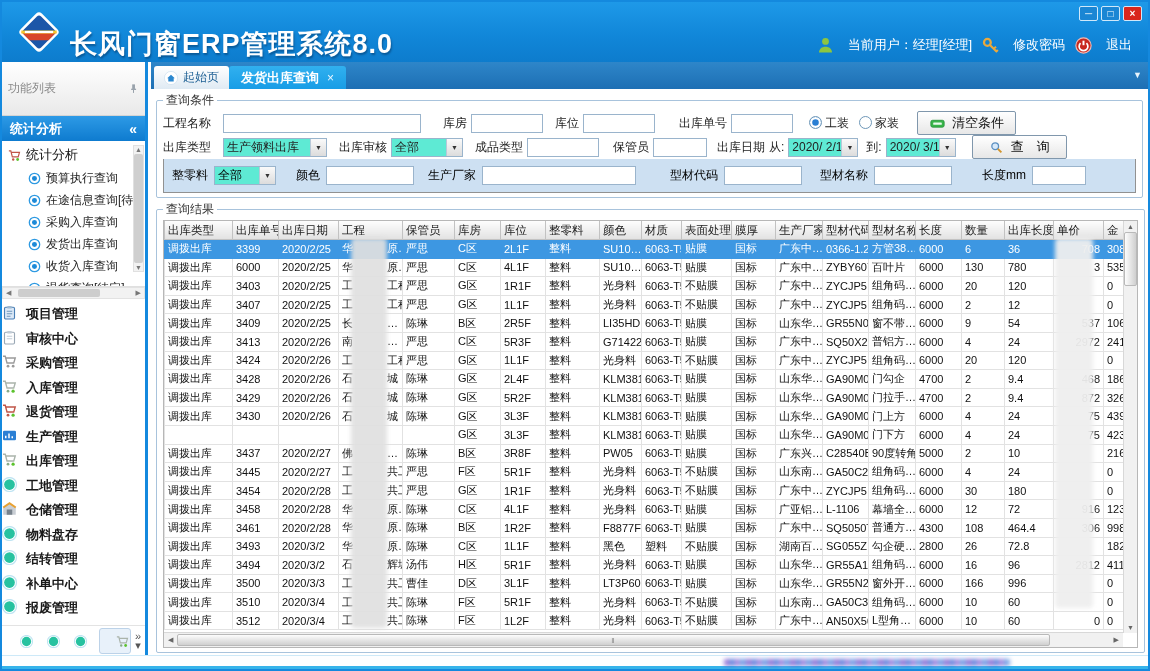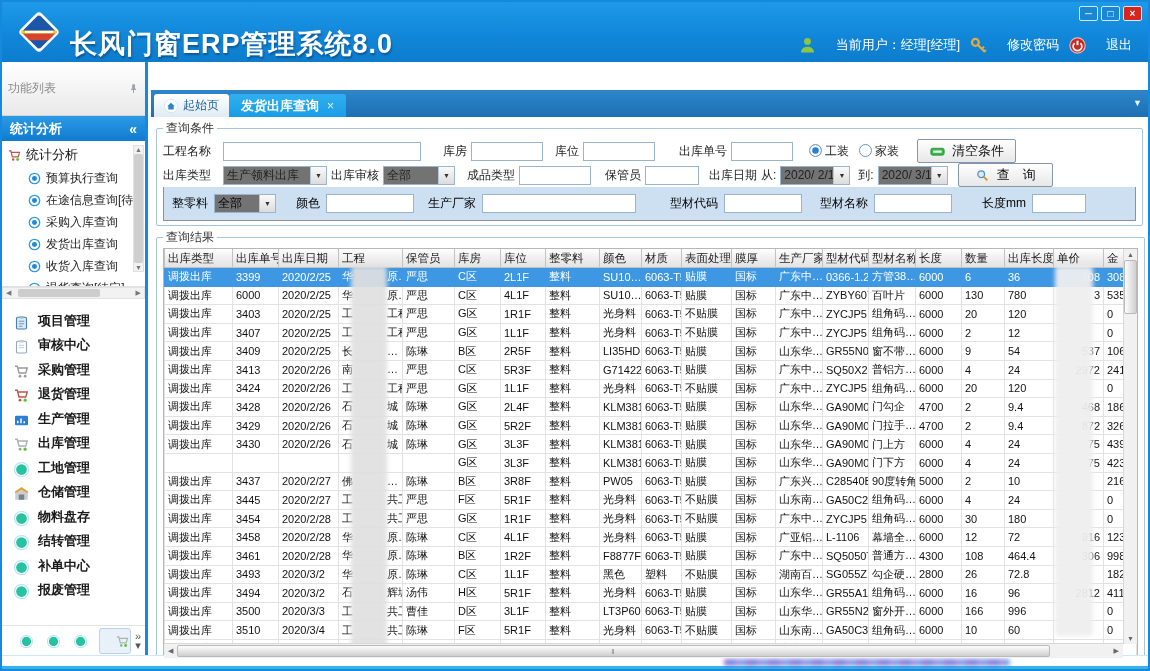--- a/index.html
+++ b/index.html
@@ -6,21 +6,21 @@
   body{width:1150px;height:671px;position:relative;font-family:"Liberation Sans","DejaVu Sans",sans-serif;overflow:hidden;}
   .window{position:absolute;inset:0;border:2px solid #1489de;background:#fff;box-sizing:border-box;}
   
   .titlebar{position:relative;height:60px;background:linear-gradient(180deg,#1e99e8 0%,#1187d9 55%,#0d7ccd 100%);}
   .logo{position:absolute;left:14px;top:7px;width:46px;height:46px;}
   .apptitle{position:absolute;left:68px;top:24px;color:#fff;font-size:27px;font-weight:bold;letter-spacing:1px;text-shadow:1px 2px 2px rgba(0,40,80,.45);}
   .winbtns{position:absolute;top:4px;right:6px;display:flex;gap:3px;}
   .winbtn{width:19px;height:15px;background:#1b86d4;border:1px solid #cfe8fa;color:#fff;font-size:10px;line-height:13px;text-align:center;border-radius:2px;box-sizing:border-box;}
   .winbtn.close{background:#d9261c;font-weight:bold;}
   .userbar{position:absolute;right:16px;top:34px;display:flex;align-items:center;gap:10px;color:#fff;font-size:13px;}
-  .userbar .seg{display:flex;align-items:center;gap:20px;}
+  .userbar .seg{display:flex;align-items:center;gap:14px;}
   .icn{display:inline-flex;width:14px;height:14px;}
   .icn svg{width:100%;height:100%;}
   .userbar .icn{width:17px;height:17px;}
   
   .sidebar{position:absolute;top:60px;left:0;width:146px;bottom:13px;background:#fff;border-right:3px solid #1489de;box-sizing:border-box;display:flex;flex-direction:column;}
   .main{position:absolute;top:60px;left:149px;right:0;bottom:13px;display:flex;flex-direction:column;background:#fff;}
   .statusbar{position:absolute;left:0;right:0;bottom:0;height:13px;background:#fdfeff;border-top:1px solid #cde9f8;box-shadow:inset 0 -3px 0 #35b3ea;}
   .blurtext{position:absolute;left:63%;top:3px;width:25%;height:7px;border-radius:2px;
     background:repeating-linear-gradient(90deg,#7f5ad0 0 6px,#3f74d8 6px 11px,#a66ad8 11px 15px,#5b8de0 15px 22px);filter:blur(2px);opacity:.8;}
   
@@ -31,39 +31,39 @@
   .tree{position:relative;height:146px;border-bottom:1px solid #e0e0e0;padding:5px 14px 0 6px;font-size:12px;overflow:hidden;box-sizing:border-box;}
   .tree-root{display:flex;align-items:center;gap:5px;font-size:13px;color:#111;margin-bottom:3px;}
   .tree-item{display:flex;align-items:center;gap:5px;padding:2.5px 0 2.5px 20px;color:#222;white-space:nowrap;}
   .tree-item .icn,.tree-root .icn{width:13px;height:13px;flex:none;}
   .tree-vscroll{position:absolute;right:1px;top:4px;bottom:14px;width:11px;background:#f2f2f2;border:1px solid #e0e0e0;font-size:7px;color:#777;display:flex;flex-direction:column;align-items:center;justify-content:space-between;box-sizing:border-box;}
   .tree-vscroll .thumb{flex:1;width:9px;margin:1px 0;background:#cfcfcf;border-radius:2px;}
   .tree-hscroll{height:12px;margin:0 0 2px 0;background:#f2f2f2;border:1px solid #e2e2e2;display:flex;align-items:center;font-size:7px;color:#777;box-sizing:border-box;}
   .tree-hscroll .thumb{width:58%;height:8px;background:#cdcdcd;border-radius:2px;margin-left:4px;}
   .tree-hscroll .arr{padding:0 3px;}
   .menu{flex:1;overflow:hidden;padding-top:4px;}
-  .menu-item{height:24.5px;display:flex;align-items:flex-end;gap:9px;padding-left:12px;font-size:13px;font-weight:bold;color:#1a1a1a;}
+  .menu-item{height:24.5px;display:flex;align-items:flex-start;gap:9px;font-size:13px;font-weight:bold;color:#1a1a1a;}
   .menu-item .icn{width:15px;height:15px;flex:none;}
   .menu-bottom{height:30px;border-top:1px solid #e3e3e3;display:flex;align-items:center;padding:0 4px;}
   .menu-bottom .icn{width:13px;height:13px;margin-left:14px;}
   .cartbtn{margin-left:12px;width:30px;height:24px;border:1px solid #bcd2e8;background:#e8f1fa;border-radius:3px;display:flex;align-items:center;justify-content:center;}
   .more{margin-left:auto;color:#555;font-size:11px;line-height:9px;text-align:center;}
   
-  .tabstrip{height:27px;background:linear-gradient(#2e86c9,#1d6fb4);display:flex;align-items:flex-end;position:relative;flex:none;margin-top:28px;}
+  .tabstrip{height:27px;background:linear-gradient(#2e86c9,#1d6fb4);display:flex;align-items:flex-end;position:relative;flex:none;}
   .tab-home{display:flex;align-items:center;gap:5px;background:linear-gradient(#ffffff,#dfeaf3);border-radius:3px 3px 0 0;height:23px;padding:0 10px;font-size:12px;color:#1b5e93;margin-left:3px;}
   .tab-active{display:flex;align-items:center;gap:8px;background:linear-gradient(#31b0ef,#189de6);height:23px;padding:0 12px;font-size:13px;color:#fff;font-weight:bold;border-radius:3px 3px 0 0;}
   .tab-active .x{font-weight:normal;font-size:12px;color:#e8f6ff;}
   .tabstrip .overflow{position:absolute;right:6px;top:8px;color:#e8f4fc;font-size:9px;}
   
   fieldset{border:1px solid #a8c3dc;border-radius:2px;margin:3px 5px 0 5px;padding:2px 6px 4px 6px;}
   legend{font-size:12px;color:#333;padding:0 3px;}
   .frow{display:flex;align-items:center;height:24px;font-size:12px;color:#222;white-space:nowrap;}
   .frow label{margin-right:4px;}
   .tin{height:17px;border:1px solid #9ab4cc;background:#fff;font-size:12px;padding:0 2px;box-sizing:content-box;}
-  .combo{height:19px;border:1px solid #9ab4cc;background:#737373;font-size:12px;display:flex;align-items:center;box-sizing:border-box;}
+  .combo{height:19px;border:1px solid #9ab4cc;background:#5eead4;font-size:12px;display:flex;align-items:center;box-sizing:border-box;}
   .combo .val{padding:0 3px;overflow:hidden;white-space:nowrap;flex:1;}
   .combo .arrow{width:15px;align-self:stretch;background:linear-gradient(#fafafa,#dcdcdc);border-left:1px solid #b8c8d8;font-size:7px;color:#333;display:flex;align-items:center;justify-content:center;}
   .radio{width:11px;height:11px;border-radius:50%;border:1px solid #6e97b8;background:#fff;display:inline-block;margin-right:3px;vertical-align:-2px;}
   .radio.on{box-shadow:inset 0 0 0 2.2px #fff, inset 0 0 0 6px #2a7fd4;}
   .btn{display:inline-flex;align-items:center;gap:7px;height:24px;padding:0 11px;border:1px solid #8097ac;border-radius:2px;background:linear-gradient(#ffffff,#e7e7e7);font-size:13px;color:#111;}
   .btn .icn{width:15px;height:13px;}
   
   .mtabs{display:flex;align-items:flex-end;margin-top:3px;position:relative;}
   .mtabs:after{content:"";position:absolute;left:0;right:0;bottom:0;border-bottom:1px solid #919191;}
   .mtab{border:1px solid #919191;border-bottom:none;background:linear-gradient(#fefefe,#e4e4e4);height:19px;line-height:19px;padding:0 13px;font-size:12px;letter-spacing:5px;color:#222;margin-right:1px;border-radius:2px 2px 0 0;}
@@ -257,20 +257,30 @@
               <path d="M.8 1.8h1.8l1.4 5.4h5.4l1.2-4H3.4" fill="none" stroke="#9a9a9a" stroke-width="1.1"></path>
               <circle cx="4.8" cy="9.7" r="1.1" fill="#9a9a9a"></circle>
               <circle cx="8.9" cy="9.7" r="1.1" fill="#9a9a9a"></circle>
             </svg>
           </span>
           <span>采购管理</span>
         </div>
         <div class="menu-item">
           <span class="icn">
             <svg viewBox="0 0 12 12">
+              <path d="M.8 1.8h1.8l1.4 5.4h5.4l1.2-4H3.4" fill="none" stroke="#aab4ab" stroke-width="1.1"></path>
+              <circle cx="4.8" cy="9.7" r="1.1" fill="#8a8"></circle>
+              <circle cx="8.9" cy="9.7" r="1.3" fill="#5cc22e"></circle>
+            </svg>
+          </span>
+          <span>入库管理</span>
+        </div>
+        <div class="menu-item">
+          <span class="icn">
+            <svg viewBox="0 0 12 12">
               <path d="M.8 1.8h1.8l1.4 5.4h5.4l1.2-4H3.4" fill="none" stroke="#c05548" stroke-width="1.1"></path>
               <circle cx="4.8" cy="9.7" r="1.1" fill="#c05548"></circle>
               <circle cx="8.9" cy="9.7" r="1.3" fill="#5cc22e"></circle>
             </svg>
           </span>
           <span>退货管理</span>
         </div>
         <div class="menu-item">
           <span class="icn">
             <svg viewBox="0 0 12 12">
@@ -418,41 +428,41 @@
             </span>
             <span>清空条件</span>
         </button>
       </div>
       <div class="frow">
         <label style="width:56px;">出库类型</label>
         <span class="combo" style="width:104px;">
           <span class="val">生产领料出库</span>
             <span class="arrow">▼</span>
         </span>
-        <label style="margin-left:4px;font-family:Liberation Mono, monospace;">出库审核</label>
+        <label style="margin-left:12px;font-family:Liberation Mono, monospace;">出库审核</label>
         <span class="combo" style="width:72px;">
           <span class="val">全部</span>
             <span class="arrow">▼</span>
         </span>
         <label style="margin-left:12px;">成品类型</label>
         <input class="tin" style="width: 66px;">
         <label style="margin-left:14px;">保管员</label>
         <input class="tin" style="width: 48px;">
         <label style="margin-left:10px;">出库日期</label>
         <label>从:</label>
         <span class="combo" style="width:70px;">
           <span class="val">2020/ 2/16</span>
             <span class="arrow">▼</span>
         </span>
         <label style="margin-left:8px;">到:</label>
         <span class="combo" style="width:70px;">
           <span class="val">2020/ 3/16</span>
             <span class="arrow">▼</span>
         </span>
-        <button class="btn" style="margin-left:10px;padding:0 16px;text-align:center;">
+        <button class="btn" style="margin-left:16px;padding:0 16px;text-align:center;">
           <span class="icn">
               <svg viewBox="0 0 12 12">
                 <circle cx="4.8" cy="4.8" r="3.1" fill="#d7e9fa" stroke="#5b8fc0" stroke-width="1.2"></circle>
                 <path d="M7.3 7.3l3.2 3.2" stroke="#d2952e" stroke-width="1.8"></path>
               </svg>
             </span>
             <span>查　询</span>
         </button>
       </div>
 

